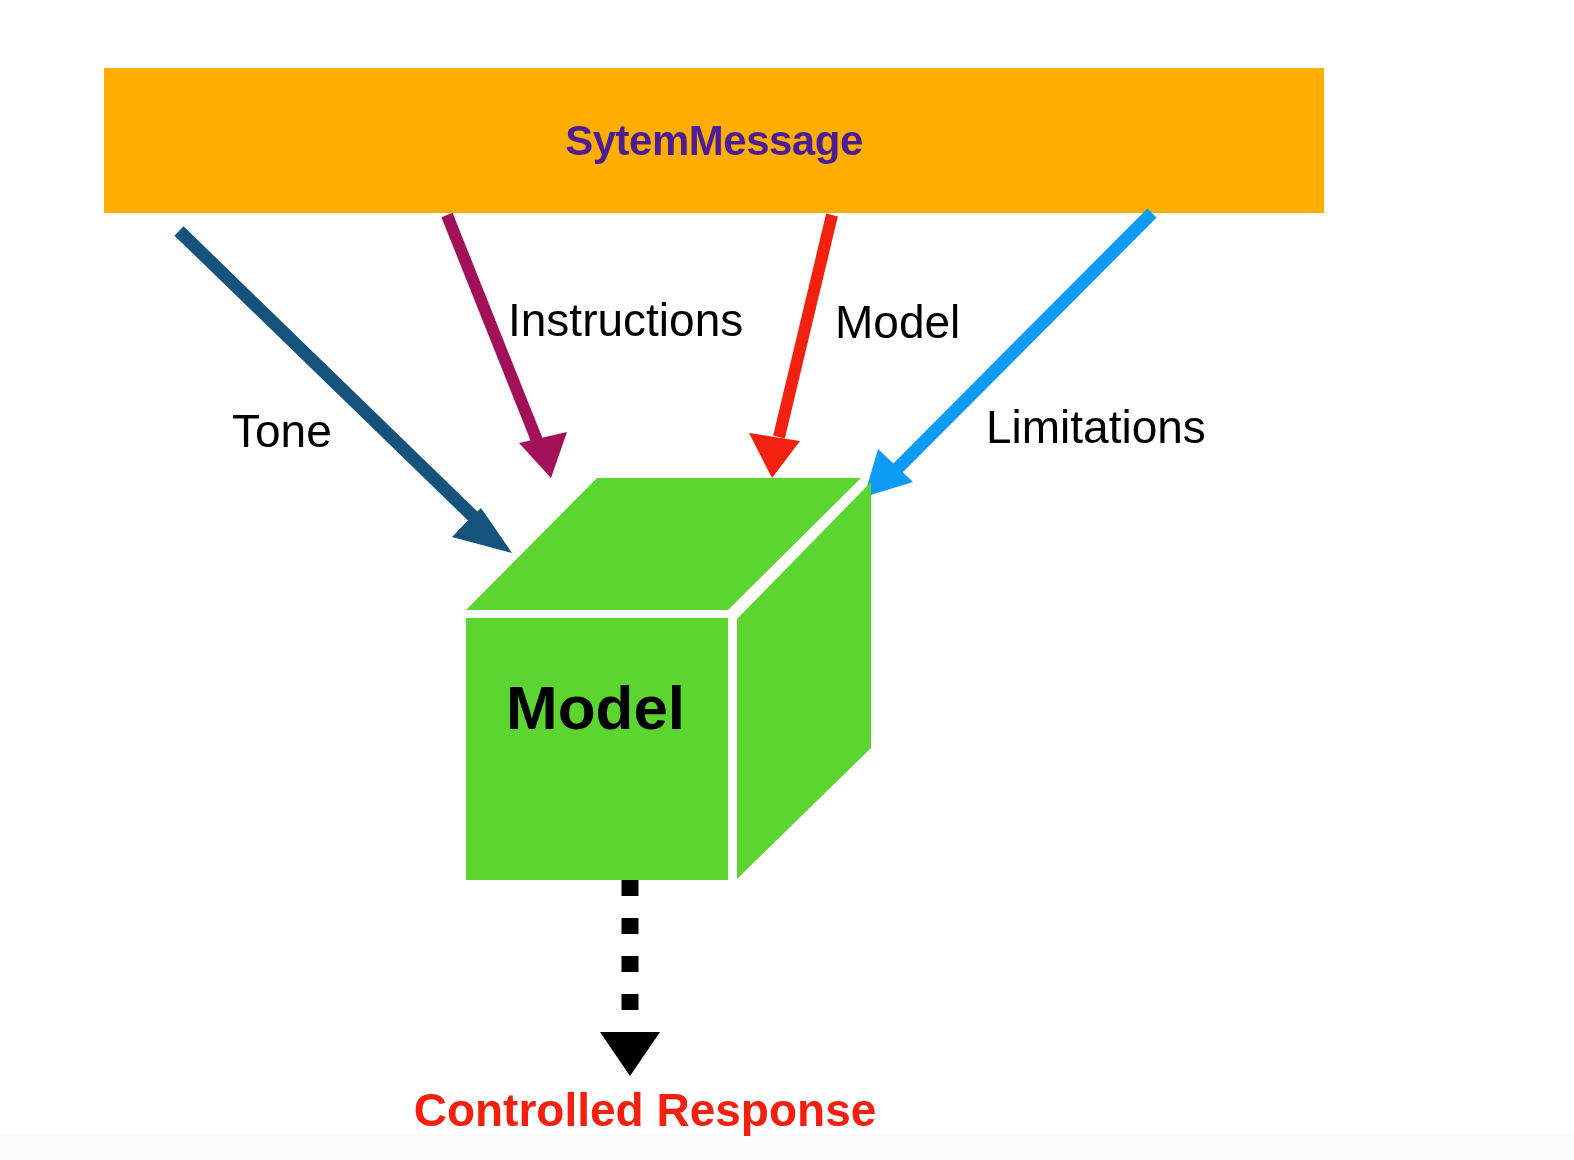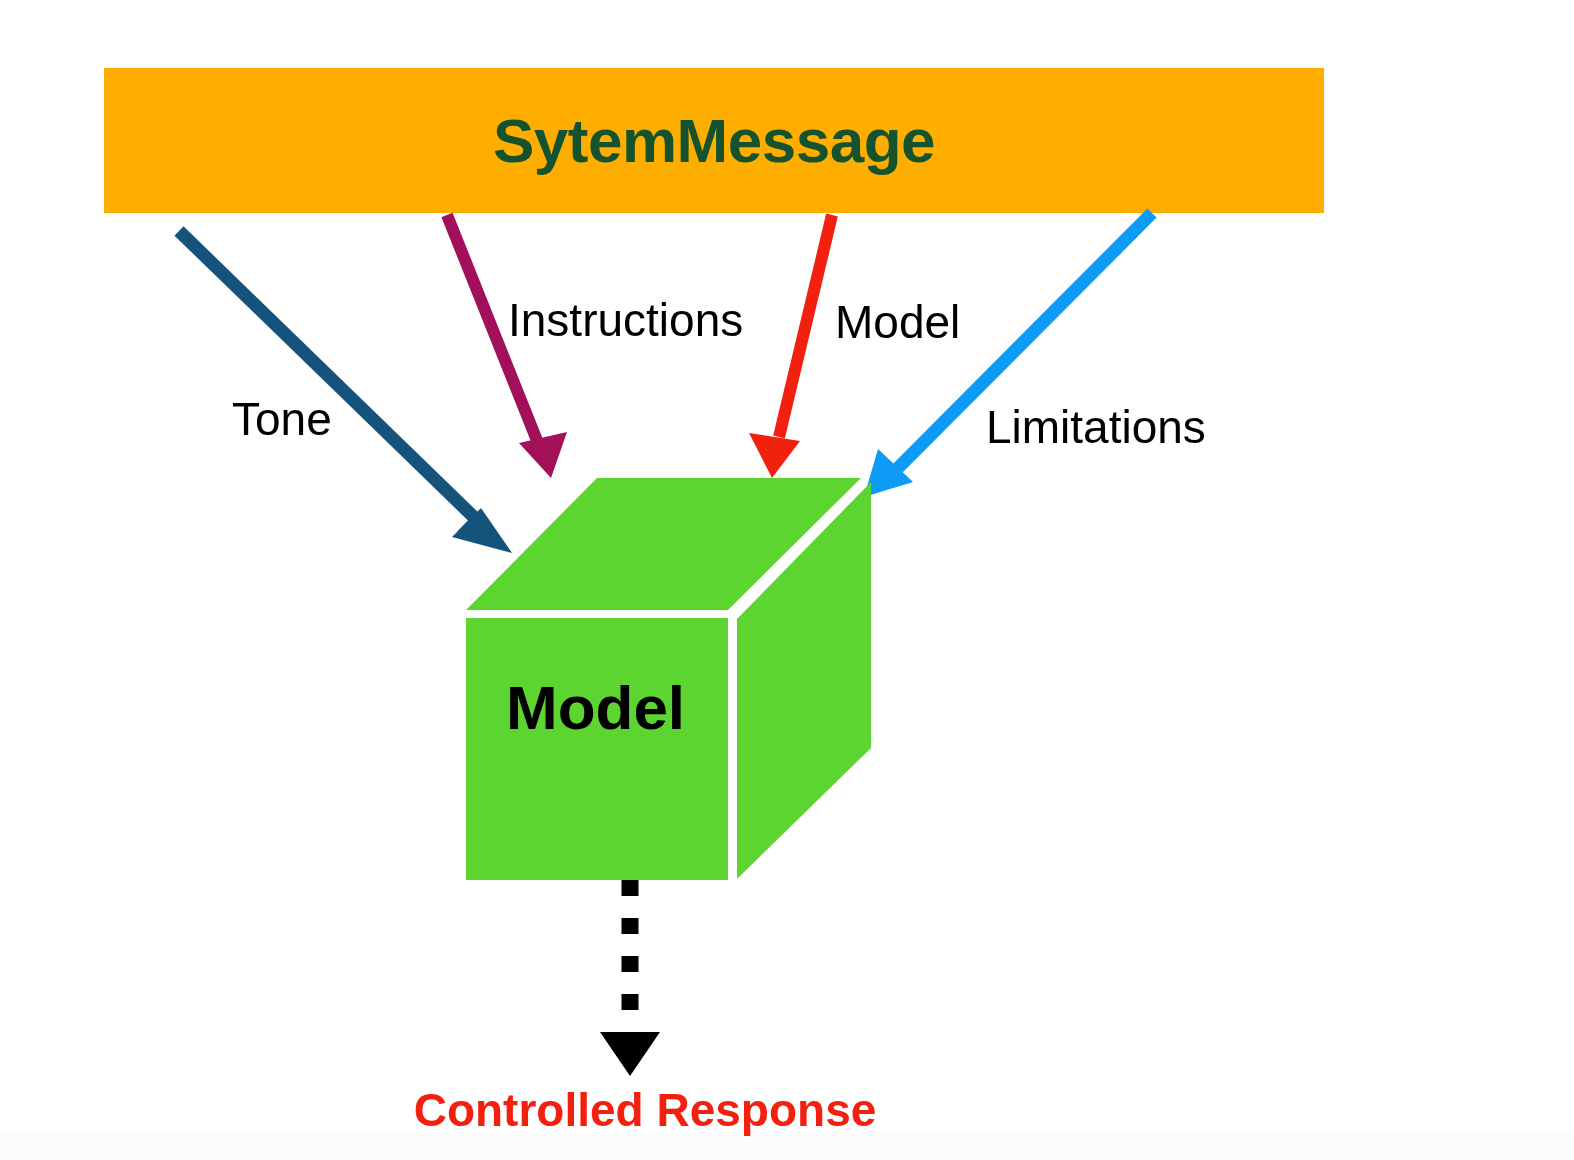--- a/index.html
+++ b/index.html
@@ -30,35 +30,35 @@
     width: 1220px;
     height: 145px;
     background: #FFAE00;
     display: flex;
     align-items: center;
     justify-content: center;
   }
   #system-message-title {
     font-family: "Liberation Sans", sans-serif;
     font-weight: bold;
-    font-size: 62px;
-    color: #14532d;
+    font-size: 42px;
+    color: #4c1d95;
     letter-spacing: -0.5px;
     line-height: 1;
   }
   .edge-label {
     position: absolute;
     font-family: "Liberation Sans", sans-serif;
     font-weight: normal;
     font-size: 46px;
     color: #000000;
     white-space: nowrap;
     line-height: 1;
   }
-  #label-tone      { left: 232px; top: 396px; }
+  #label-tone      { left: 232px; top: 408px; }
   #label-instructions { left: 508px; top: 297px; }
   #label-rules     { left: 835px; top: 299px; }
   #label-limitations { left: 986px; top: 404px; }
 
   #model-label {
     position: absolute;
     left: 506px;
     top: 646px;
     font-family: "Liberation Sans", sans-serif;
     font-weight: bold;

